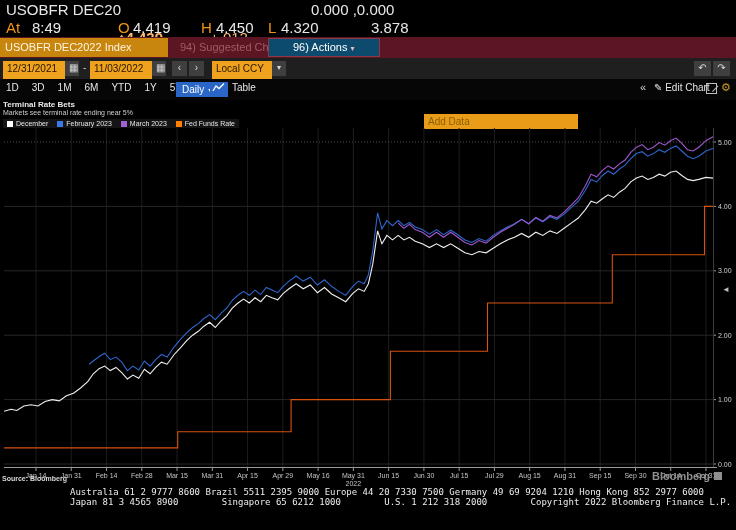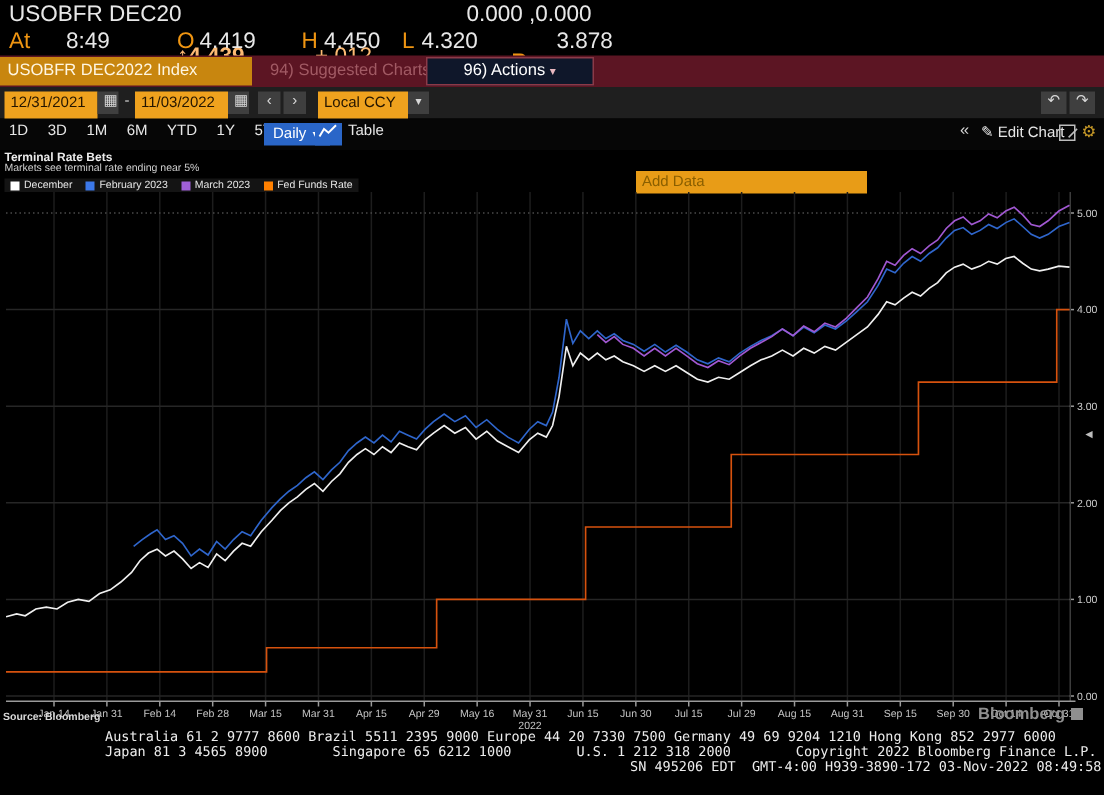--- a/index.html
+++ b/index.html
@@ -9,22 +9,22 @@
   
   .quote-bar{position:absolute;left:0;top:0;width:736px;height:37px;background:#000;font-size:15px;}
   .q-green{color:#fdba74;margin-top:28px;}
   .q-bold{font-weight:bold;}
   .q-orange{color:#ef9512;}
   
   .title-bar{position:absolute;left:0;top:37px;width:736px;height:21px;background:#5c1523;}
   .sec-box{position:absolute;left:0;top:1px;width:168px;height:19px;background:#c8860f;
            color:#fff6e2;font-size:11px;line-height:19px;padding-left:5px;box-sizing:border-box;}
   .sugg{position:absolute;left:174px;top:1px;height:19px;line-height:19px;font-size:11px;color:#a15a64;padding:0 6px;}
-  .actions{position:absolute;left:284px;top:1px;height:17px;line-height:17px;font-size:11px;color:#fff;
-           background:#0f172a;border:1px solid #8a3a48;padding:0 24px;}
+  .actions{position:absolute;left:268px;top:1px;height:17px;line-height:17px;font-size:11px;color:#fff;
+           background:#0c4a6e;border:1px solid #8a3a48;padding:0 24px;}
   .chart-id{position:absolute;right:6px;top:1px;height:19px;line-height:19px;font-size:11px;color:#f2e3e6;}
   
   .range-bar{position:absolute;left:0;top:58px;width:736px;height:21px;background:#1f1f1f;}
   .amber-box{background:#efa21e;color:#241500;font-size:10px;height:28px;line-height:15px;
              padding:0 4px;box-sizing:border-box;display:inline-block;}
   .mini-btn{background:#3f3f3f;color:#d8d8d8;height:15px;line-height:14px;font-size:10px;
             padding:0 4px;display:inline-block;text-align:center;box-sizing:border-box;}
   
   .toolbar{position:absolute;left:0;top:79px;width:736px;height:21px;background:#060606;font-size:10px;}
   .periods{position:absolute;left:6px;top:3px;display:flex;gap:13px;color:#e6e6e6;}
@@ -54,21 +54,21 @@
 
 <div class="term">
 
   <div class="quote-bar">
     <span class="abs" style="left:6px;top:1px;">USOBFR DEC20</span>
     <span class="abs q-green q-bold" style="left:118px;top:1px;"><span>↑</span><span>4.439</span></span>
     <span class="abs q-green" style="left:210px;top:1px;">+.012</span>
     <span class="abs" style="left:311px;top:1px;">0.000 ,0.000</span>
 
     <span class="abs q-orange" style="left:6px;top:19px;">At</span>
-    <span class="abs" style="left:32px;top:19px;margin-left:12px;">8:49</span>
+    <span class="abs" style="left:32px;top:19px;">8:49</span>
     <span class="abs q-orange" style="left:118px;top:19px;">O</span>
     <span class="abs" style="left:133px;top:19px;">4.419</span>
     <span class="abs q-orange" style="left:201px;top:19px;">H</span>
     <span class="abs" style="left:216px;top:19px;">4.450</span>
     <span class="abs q-orange" style="left:268px;top:19px;">L</span>
     <span class="abs" style="left:281px;top:19px;">4.320</span>
     <span class="abs q-orange" style="left:341px;top:33px;font-weight:bold;">Pre</span>
     <span class="abs" style="left:371px;top:19px;">3.878</span>
   </div>
 
@@ -228,14 +228,13 @@
 
   <div class="panel-arrow">◄</div>
   <div class="src">Source: Bloomberg</div>
   <div class="wm">
       <span>Bloomberg</span>
       <span class="wm-sq"></span>
     </div>
 
   <div class="footer-line" style="left:70px;top:487px;">Australia 61 2 9777 8600 Brazil 5511 2395 9000 Europe 44 20 7330 7500 Germany 49 69 9204 1210 Hong Kong 852 2977 6000</div>
   <div class="footer-line" style="left:70px;top:497px;">Japan 81 3 4565 8900        Singapore 65 6212 1000        U.S. 1 212 318 2000        Copyright 2022 Bloomberg Finance L.P.</div>
-  <div class="footer-line" style="left:420px;top:507px;">SN 495206 EDT  GMT-4:00 H939-3890-172 03-Nov-2022 08:49:58</div>
 </div>
 
 </body></html>

